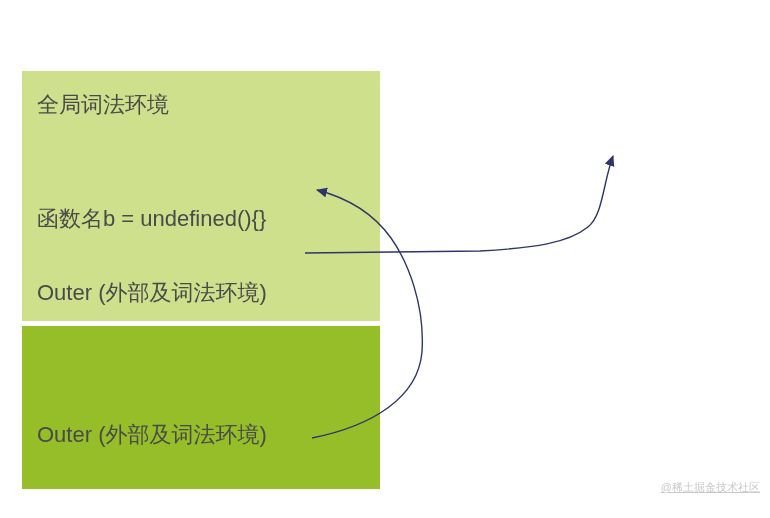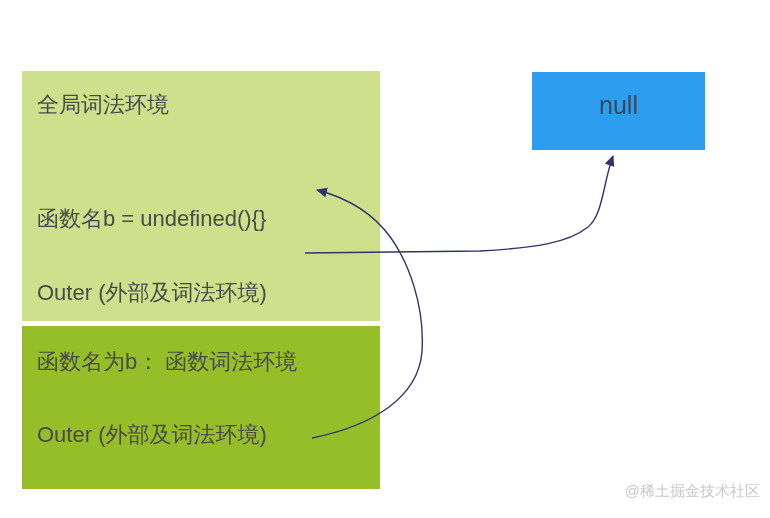--- a/index.html
+++ b/index.html
@@ -66,45 +66,42 @@
     pointer-events: none;
   }
   .arrows path {
     fill: none;
     stroke: var(--arrow, #2f356b);
     stroke-width: 1.4;
   }
   .watermark {
     position: absolute;
     right: 10px;
-    bottom: 17px;
-    font-size: 15px;
+    bottom: 23px;
+    font-size: 11px;
     color: var(--watermark, #c9c9c9);
     white-space: nowrap;
+    text-decoration: underline;
   }
 </style>
 </head>
 <body>
 
 <div class="canvas">
 
   <div class="box global-box">
     <div class="line" style="top:20px">全局词法环境</div>
     <div class="line" style="top:134px">函数名b = undefined(){}</div>
     <div class="line" style="top:208px">Outer (外部及词法环境)</div>
   </div>
 
   <div class="box function-box">
-    <div class="line" style="top:22px">函数名为b： 函数词法环境</div>
     <div class="line" style="top:95px">Outer (外部及词法环境)</div>
   </div>
 
-  <div class="box null-box">
-    <span class="null-label">null</span>
-  </div>
 
   <svg class="arrows" viewBox="0 0 770 518" xmlns="http://www.w3.org/2000/svg">
     <defs>
       <marker id="ah" markerUnits="userSpaceOnUse" markerWidth="14" markerHeight="12" refX="10" refY="5" orient="auto">
         <path d="M0,0 L11,5 L0,10 Z" style="fill:var(--arrow,#2f356b); stroke:none;"></path>
       </marker>
     </defs>
     <path d="M 305 253 L 480 251 C 535 248, 568 243, 588 227 C 603 215, 603 183, 613 156" marker-end="url(#ah)"></path>
     <path d="M 312 438 C 372 426, 418 398, 422 352 C 425 305, 408 262, 391 238 C 371 210, 344 197, 317 190" marker-end="url(#ah)"></path>
   </svg>

